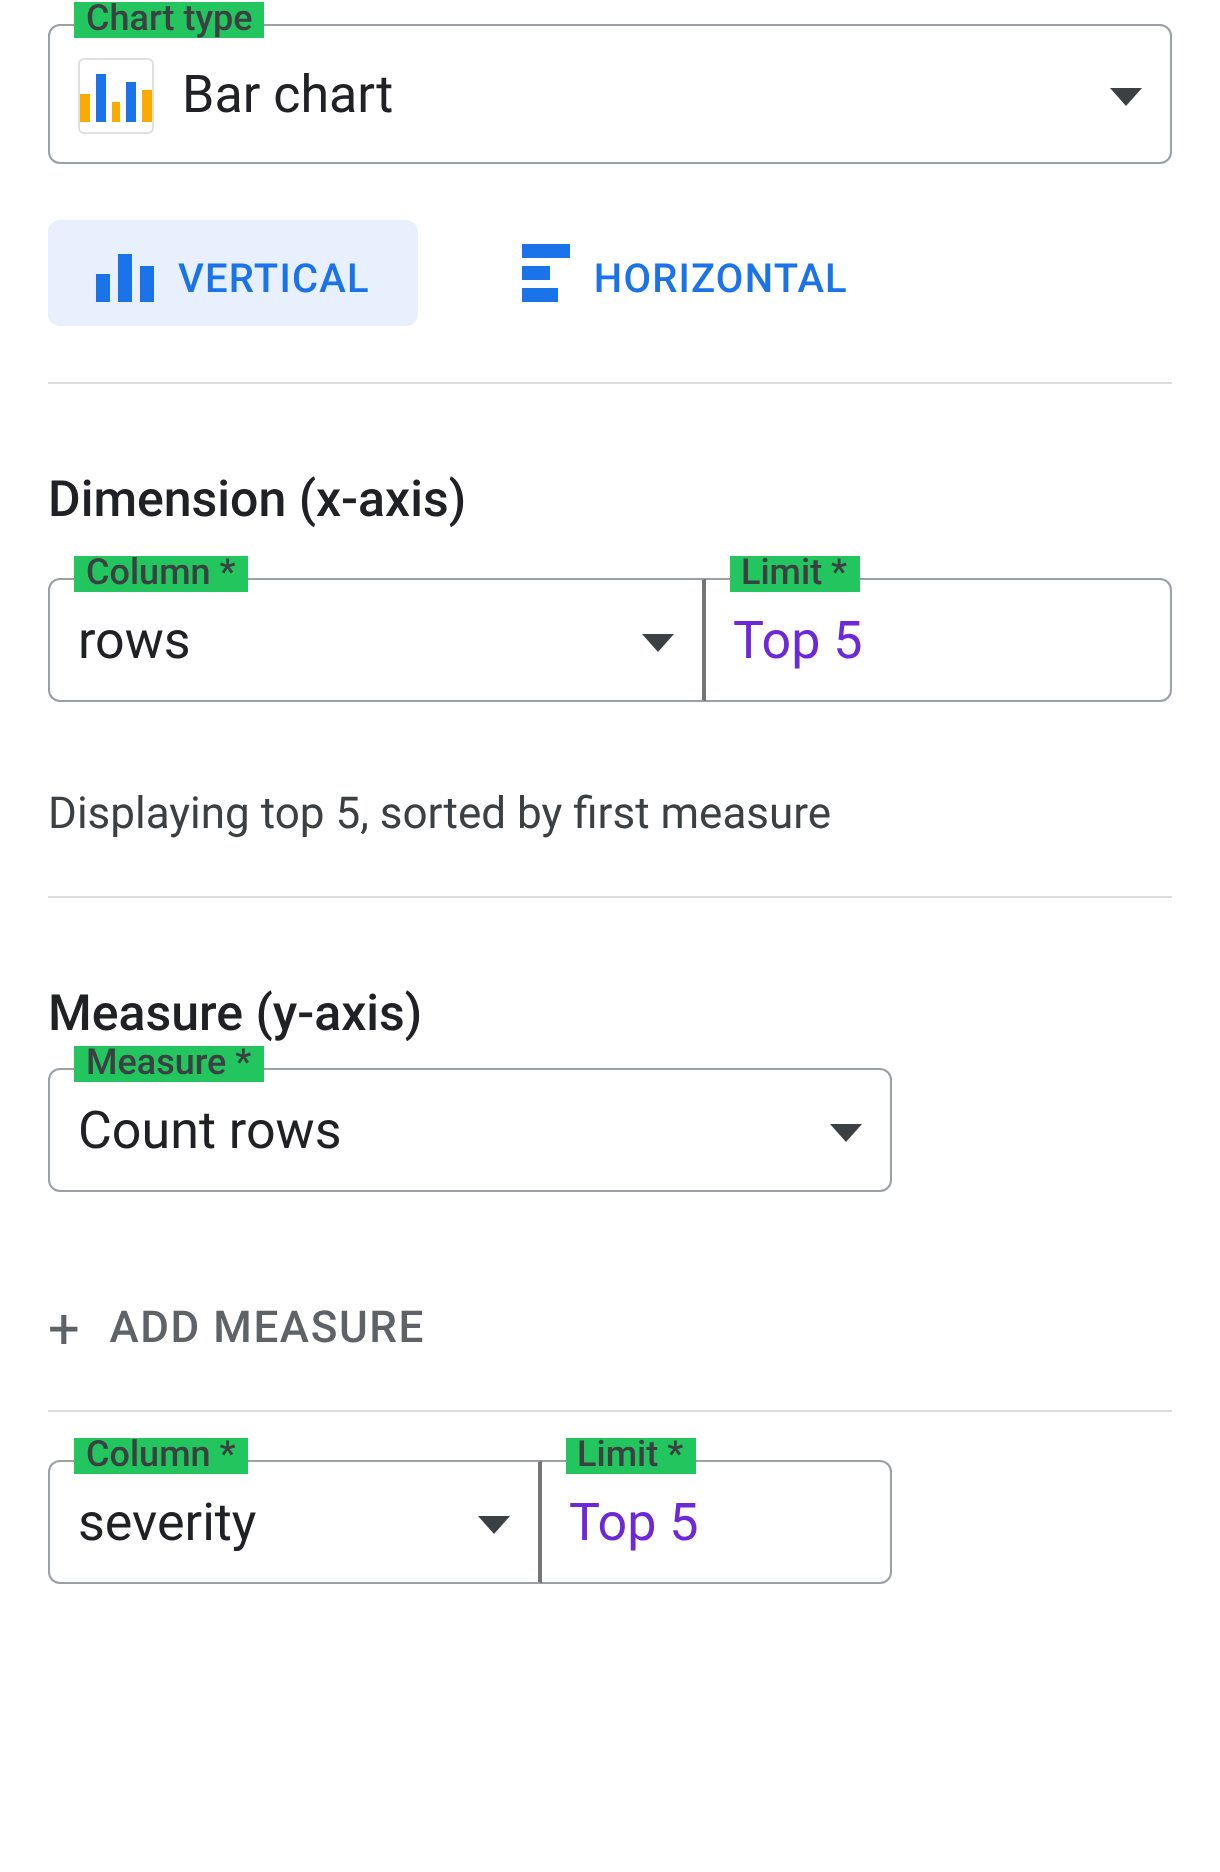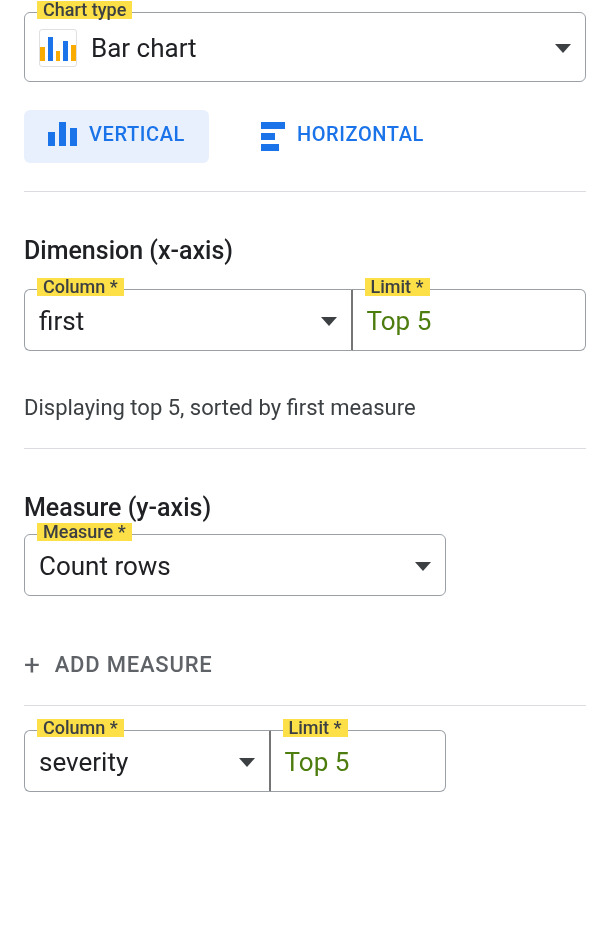--- a/index.html
+++ b/index.html
@@ -21,55 +21,55 @@
     border: 1px solid #9aa0a6;
     border-radius: 6px;
     margin-top: 12px;
   }
   .field.no-right-radius { border-top-right-radius: 0; border-bottom-right-radius: 0; border-right: 2px solid #757575;}
   .field.no-left-radius  { border-top-left-radius: 0; border-bottom-left-radius: 0; border-left: none;}
   .legend {
     position: absolute;
     top: -12px;
     left: 12px;
-    background: #fde047;
+    background: #22c55e;
     padding: 0 6px;
     font-size: 18px;
     font-weight: 500;
     color: #3c4043;
     line-height: 18px;
   }
   .pad {
     display:flex;
     align-items:center;
     padding: 16px 14px 14px 14px;
     gap:14px;
   }
   .value {
     flex:1;
     font-size: 26px;
     color:#202124;
     white-space: nowrap;
     overflow:hidden;
   }
-  .value.muted { color:#4d7c0f; }
+  .value.muted { color:#6d28d9; }
   .arrow-down {
     width: 0; height: 0;
     border-left: 8px solid transparent;
     border-right: 8px solid transparent;
     border-top: 9px solid #3c4043;
   }
   .tabs {
     display:flex;
     gap: 28px;
     margin-top: 28px;
   }
   .tab {
     display:flex;
-    align-items:flex-start;
+    align-items:flex-end;
     gap:12px;
     padding: 12px 24px;
     border-radius: 6px;
     font-size: 20px;
     font-weight:500;
     letter-spacing:.6px;
     color:#1a73e8;
     cursor:pointer;
   }
   .tab.active { background:#e8f0fe; }
@@ -167,21 +167,21 @@
     </div>
   </div>
 
   <hr class="divider">
 
   <div class="section-title">Dimension (x-axis)</div>
   <div class="row">
     <div class="field no-right-radius" style="flex:1.4">
       <div class="legend">Column *</div>
       <div class="pad">
-        <div class="value">first</div>
+        <div class="value">rows</div>
         <div class="arrow-down"></div>
       </div>
     </div>
     <div class="field no-left-radius" style="flex:1">
       <div class="legend">Limit *</div>
       <div class="pad">
         <div class="value muted">Top 5</div>
       </div>
     </div>
   </div>

